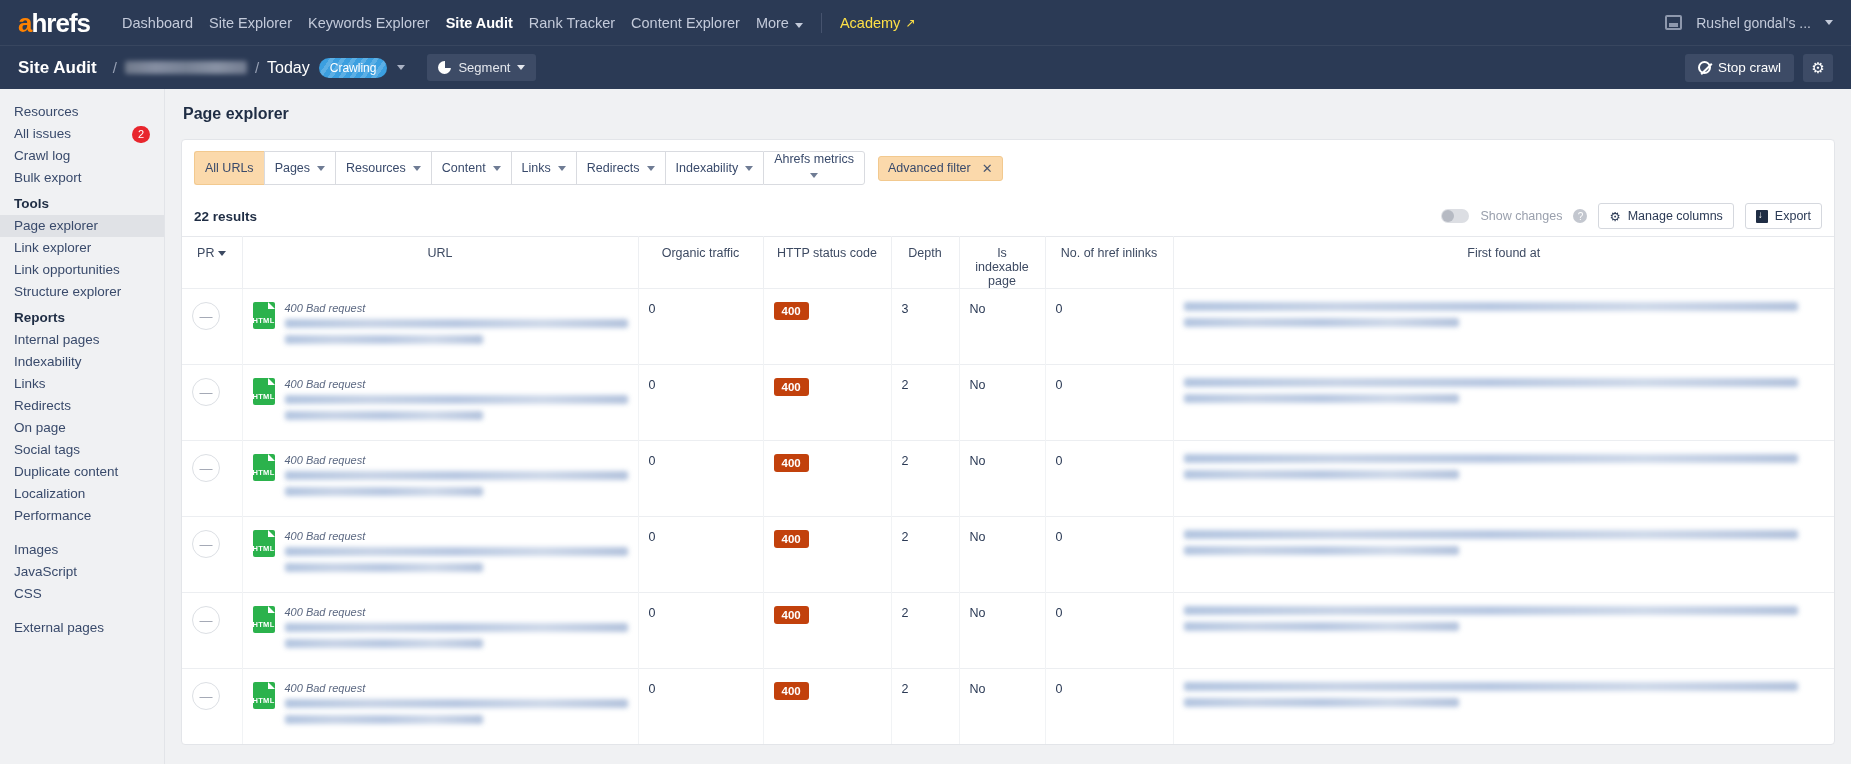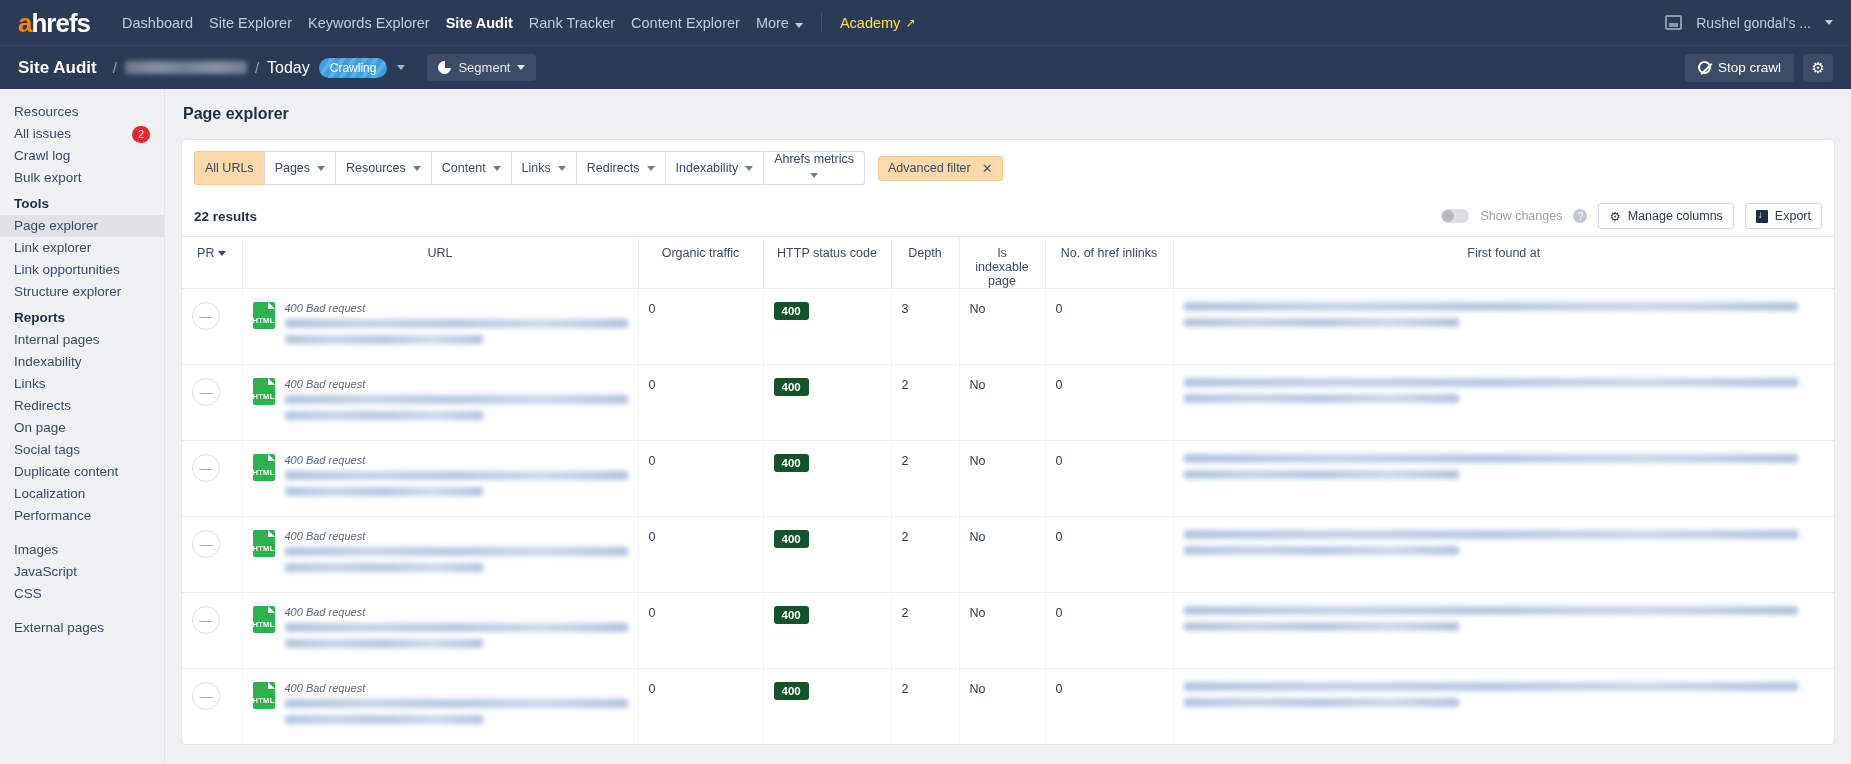--- a/index.html
+++ b/index.html
@@ -133,21 +133,21 @@
              justify-content:center;padding-bottom:4px;letter-spacing:.3px;}
   .htmlicon:before{content:"";position:absolute;right:0;top:0;border-width:0 7px 7px 0;
              border-style:solid;border-color:#ffffff transparent;}
   .urltext{ flex:1; min-width:0; }
   .errtitle{ font-style:italic; color:#5a6781; font-size:11px; margin-bottom:5px; }
   .blurline{ height:9px; border-radius:2px; margin-bottom:7px;
              background:linear-gradient(90deg,#9fb6d8,#b9c8e0,#a6bada,#c2cfe4,#9fb3d4);
              filter:blur(2.6px); opacity:.8; }
   .blurline.l1{width:100%;} .blurline.l2{width:58%;}
   .ffa .blurline.l1{width:96%;} .ffa .blurline.l2{width:43%;}
-  .badge400{ display:inline-block; background:#14532d; color:#fff; font-size:11.5px; font-weight:bold;
+  .badge400{ display:inline-block; background:#c2410c; color:#fff; font-size:11.5px; font-weight:bold;
              border-radius:3px; padding:3px 8px; }
 </style>
 </head>
 <body>
 
 <div class="topnav">
   <div class="logo"><span class="a">a</span><span>hrefs</span></div>
   <div class="navlinks" id="navlinks">
       <div class="navlink">Dashboard</div>
       <div class="navlink">Site Explorer</div>

